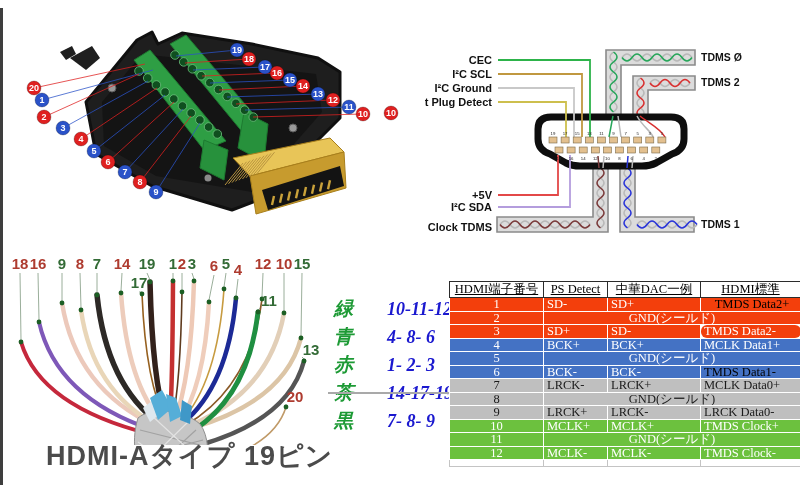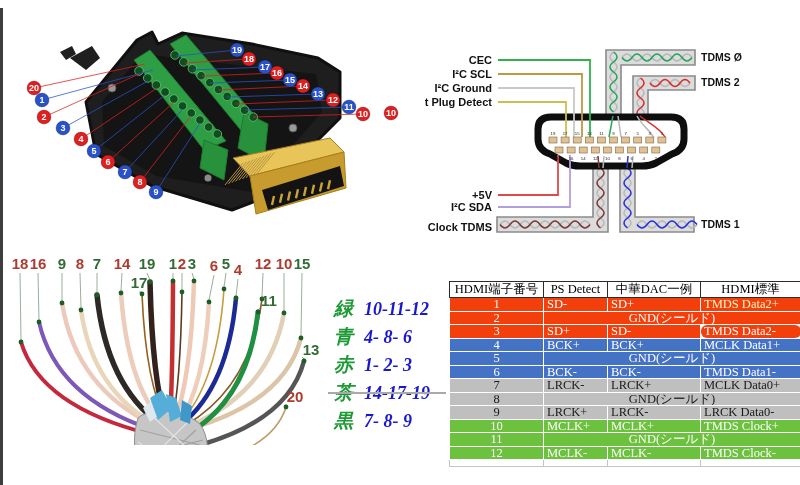--- a/index.html
+++ b/index.html
@@ -7,28 +7,28 @@
           font-family:"Liberation Sans",sans-serif;}
   #left-edge{position:absolute;left:0;top:8px;width:3px;height:477px;background:#3e3e3e;}
   #canvas svg{position:absolute;}
   #board-svg{left:0;top:15px;width:420px;height:225px;}
   #connector-svg{left:425px;top:20px;width:375px;height:235px;}
   #cable-svg{left:0;top:245px;width:340px;height:200px;}
   #legend{position:absolute;left:334px;top:295px;}
   .legend-row{position:relative;height:28px;display:flex;align-items:center;
               font-style:italic;font-weight:bold;font-family:"Liberation Serif",serif;}
   .legend-kanji{display:inline-block;width:30px;font-size:19px;color:#1d9a35;}
-  .legend-nums{font-size:18px;color:#1a18cf;white-space:pre;}
+  .legend-nums{font-size:18px;color:#1a18cf;white-space:pre;margin-left:23px;}
   .strike{position:absolute;left:-6px;right:-16px;top:13px;height:2px;background:#a9a9a9;}
   #caption{position:absolute;left:46px;top:438px;font-size:27px;font-weight:bold;
            color:#4b4b4b;letter-spacing:1px;}
   #pin-table{position:absolute;left:449px;top:281px;border-collapse:collapse;table-layout:fixed;
              width:351px;font-family:"Liberation Serif",serif;font-size:12.5px;line-height:1;}
   #pin-table th{border:1px solid #2b2b2b;background:#fff;font-weight:normal;height:15px;
-                padding:0;text-align:center;white-space:nowrap;overflow:hidden;}
+                padding:0;text-align:center;white-space:nowrap;overflow:hidden;text-decoration:underline;}
   #pin-table td{height:12px;padding:0 0 0 3px;border:1px solid #ffffff;
                 white-space:nowrap;overflow:hidden;}
   #pin-table td.pin,#pin-table td.gnd{text-align:center;padding:0;}
   #pin-table tr.empty-row td{height:6px;background:#fff;border:1px solid #c4c4c4;}
 </style>
 </head>
 <body>
 
 <div id="canvas">
   <div id="left-edge"></div>
@@ -425,20 +425,21 @@
         <span class="legend-kanji">茶</span>
         <span class="legend-nums">14-17-19</span>
         <div class="strike"></div>
       </div>
       <div class="legend-row">
         <span class="legend-kanji">黒</span>
         <span class="legend-nums">7- 8- 9</span>
       </div>
     </div>
 
+  <div id="caption">HDMI-Aタイプ 19ピン</div>
 
   <table id="pin-table">
     <colgroup>
         <col style="width:94px">
         <col style="width:64px">
         <col style="width:93px">
         <col style="width:100px">
       </colgroup>
     <thead id="pt-head">
         <tr>
@@ -446,21 +447,21 @@
           <th>PS Detect</th>
           <th>中華DAC一例</th>
           <th>HDMI標準</th>
         </tr>
       </thead>
     <tbody id="pt-body">
         <tr>
           <td class="pin" style="background: rgb(243, 63, 12); color: rgb(255, 255, 255);">1</td>
           <td style="background: rgb(243, 63, 12); color: rgb(255, 255, 255);">SD-</td>
           <td style="background: rgb(243, 63, 12); color: rgb(255, 255, 255);">SD+</td>
-          <td style="background: rgb(243, 63, 12); color: #fef9c3;">TMDS Data2+</td>
+          <td style="background: rgb(243, 63, 12); color: #000000; text-align: center;">TMDS Data2+</td>
         </tr>
         <tr>
           <td class="pin" style="background: rgb(243, 63, 12); color: rgb(255, 255, 255);">2</td>
           <td class="gnd" colspan="3" style="background: rgb(243, 63, 12); color: rgb(255, 255, 255);">GND(シールド)</td>
         </tr>
         <tr>
           <td class="pin" style="background: rgb(243, 63, 12); color: rgb(255, 255, 255);">3</td>
           <td style="background: rgb(243, 63, 12); color: rgb(255, 255, 255);">SD+</td>
           <td style="background: rgb(243, 63, 12); color: rgb(255, 255, 255);">SD-</td>
           <td style="background: rgb(243, 63, 12); color: rgb(255, 255, 255); border-radius: 6px;">TMDS Data2-</td>
@@ -472,21 +473,21 @@
           <td style="background: rgb(68, 114, 196); color: rgb(255, 255, 255);">MCLK Data1+</td>
         </tr>
         <tr>
           <td class="pin" style="background: rgb(68, 114, 196); color: rgb(255, 255, 255);">5</td>
           <td class="gnd" colspan="3" style="background: rgb(68, 114, 196); color: rgb(255, 255, 255);">GND(シールド)</td>
         </tr>
         <tr>
           <td class="pin" style="background: rgb(68, 114, 196); color: rgb(255, 255, 255);">6</td>
           <td style="background: rgb(68, 114, 196); color: rgb(255, 255, 255);">BCK-</td>
           <td style="background: rgb(68, 114, 196); color: rgb(255, 255, 255);">BCK-</td>
-          <td style="background: rgb(68, 114, 196); color: #ffffff; font-family: Liberation Serif, serif;">TMDS Data1-</td>
+          <td style="background: rgb(68, 114, 196); color: #000000; font-family: Liberation Serif, serif;">TMDS Data1-</td>
         </tr>
         <tr>
           <td class="pin" style="background: rgb(191, 191, 191); color: rgb(26, 26, 26);">7</td>
           <td style="background: rgb(191, 191, 191); color: rgb(26, 26, 26);">LRCK-</td>
           <td style="background: rgb(191, 191, 191); color: rgb(26, 26, 26);">LRCK+</td>
           <td style="background: rgb(191, 191, 191); color: rgb(26, 26, 26);">MCLK Data0+</td>
         </tr>
         <tr>
           <td class="pin" style="background: rgb(191, 191, 191); color: rgb(26, 26, 26);">8</td>
           <td class="gnd" colspan="3" style="background: rgb(191, 191, 191); color: rgb(26, 26, 26);">GND(シールド)</td>

